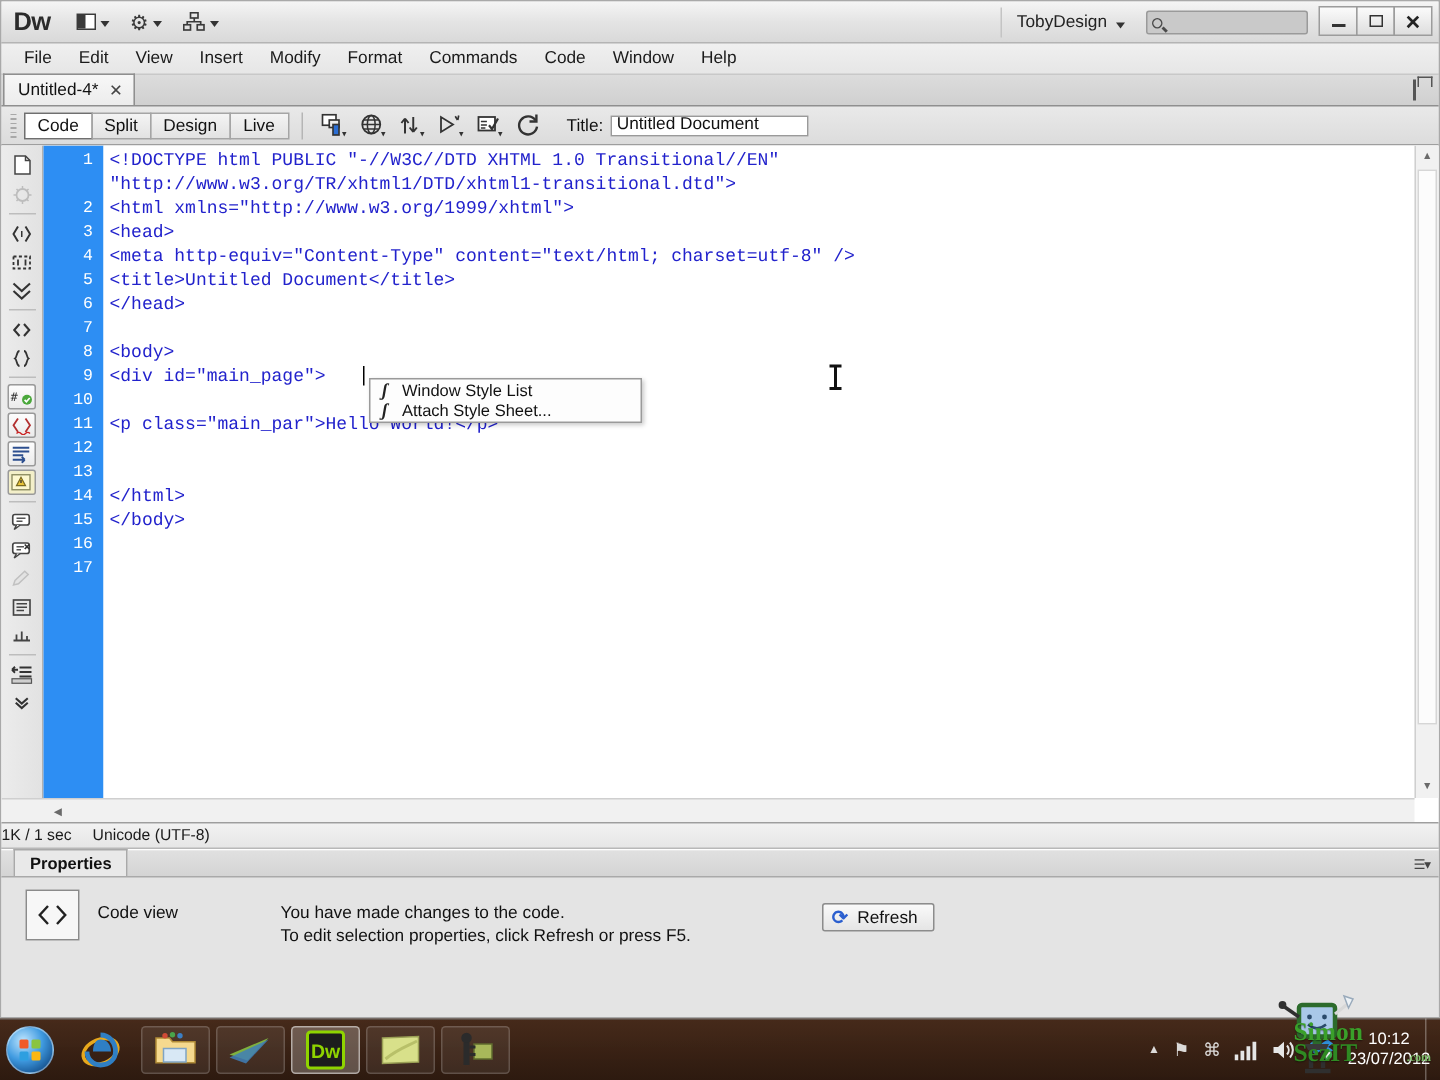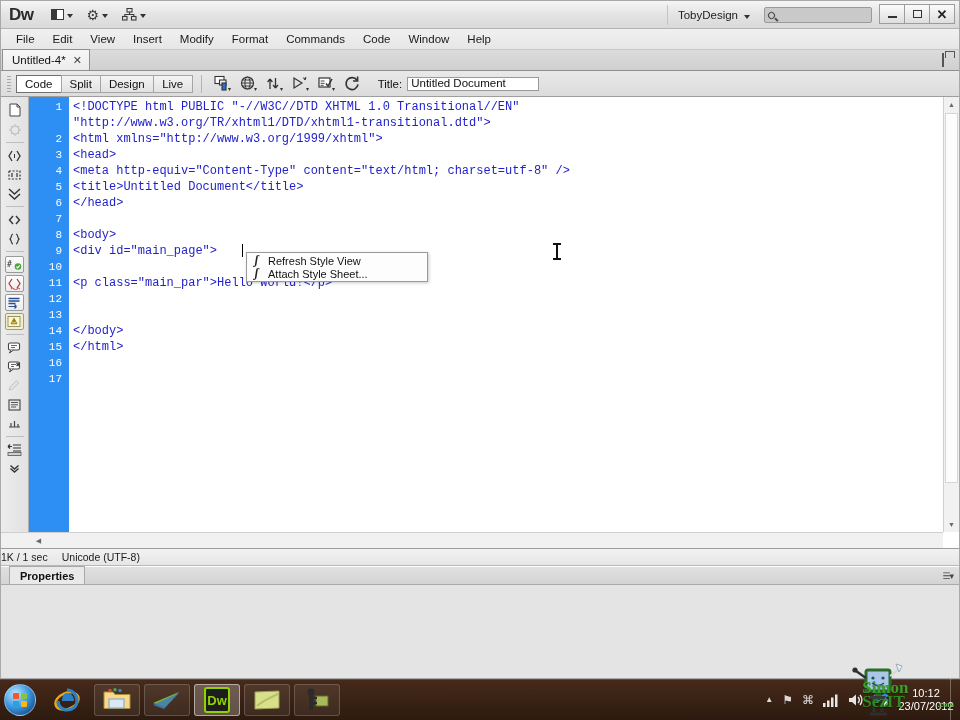--- a/index.html
+++ b/index.html
@@ -615,30 +615,30 @@
         <div class="code-line">&lt;meta http-equiv="Content-Type" content="text/html; charset=utf-8" /&gt;</div>
         <div class="code-line">&lt;title&gt;Untitled Document&lt;/title&gt;</div>
         <div class="code-line">&lt;/head&gt;</div>
         <div class="code-line"></div>
         <div class="code-line">&lt;body&gt;</div>
         <div class="code-line">&lt;div id="main_page"&gt;</div>
         <div class="code-line"></div>
         <div class="code-line">&lt;p class="main_par"&gt;Hello World!&lt;/p&gt;</div>
         <div class="code-line"></div>
         <div class="code-line"></div>
+        <div class="code-line">&lt;/html&gt;</div>
         <div class="code-line">&lt;/body&gt;</div>
-        <div class="code-line">&lt;/html&gt;</div>
 
         <div class="code-cursor" style="left:173px; top:147px;"></div>
         <div class="ibeam" style="left:487px; top:147px;"></div>
 
         <div class="popup" style="left:177px; top:155px; width:182px;">
           <div class="popup-item">
             <span class="popup-ic">ʃ</span>
-            <span>Refresh Style View</span>
+            <span>Window Style List</span>
           </div>
           <div class="popup-item">
             <span class="popup-ic">ʃ</span>
             <span>Attach Style Sheet...</span>
           </div>
         </div>
       </div>
 
       <div class="vscroll">
         <div class="sb-arrow" style="top:0;">▲</div>
@@ -653,20 +653,36 @@
 
     <div class="statusbar">
       <span>1K / 1 sec</span>
       <span>Unicode (UTF-8)</span>
     </div>
 
     <div class="props-panel">
       <div class="props-tabbar">
         <div class="props-tab">Properties</div>
         <span class="props-menu-ic">☰▾</span>
+      </div>
+      <div class="props-body">
+        <div class="codeview-ic">
+          <svg width="24" height="18" viewBox="0 0 24 18">
+              <path d="M9 3 L3.5 9 L9 15 M15 3 L20.5 9 L15 15" fill="none" stroke="#222" stroke-width="1.6"></path>
+            </svg>
+        </div>
+        <div class="props-label">Code view</div>
+        <div class="props-msg">
+          <div>You have made changes to the code.</div>
+          <div>To edit selection properties, click Refresh or press F5.</div>
+        </div>
+        <div class="refresh-btn">
+          <span class="refresh-glyph">⟳</span>
+          <span>Refresh</span>
+        </div>
       </div>
     </div>
   </div>
 
   <div class="taskbar">
     <div class="start-orb">
       <div class="winflag">
         <span style="left:0;top:0;background:#f05a28;"></span>
         <span style="left:8px;top:0;background:#8ac43f;"></span>
         <span style="left:0;top:8px;background:#2e9fe0;"></span>

